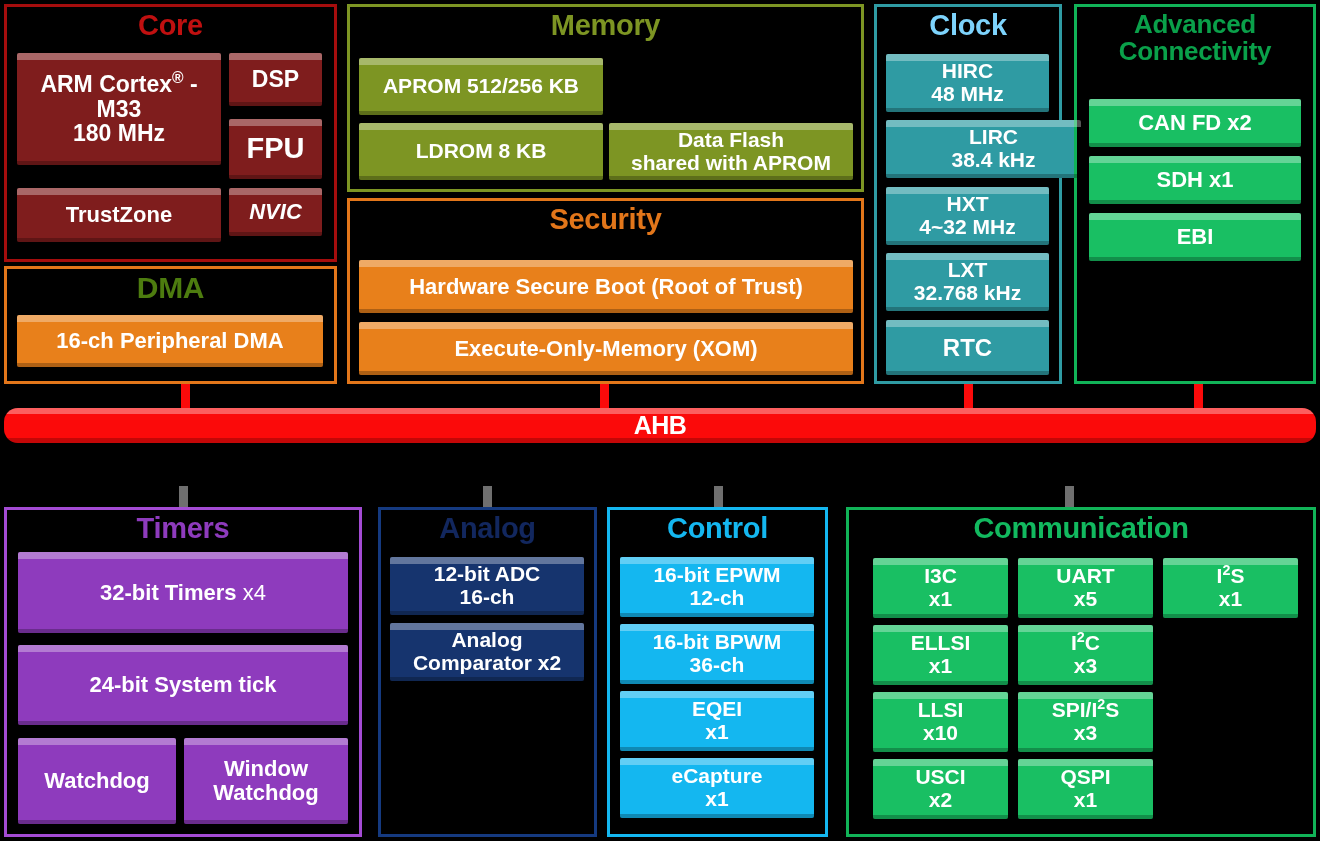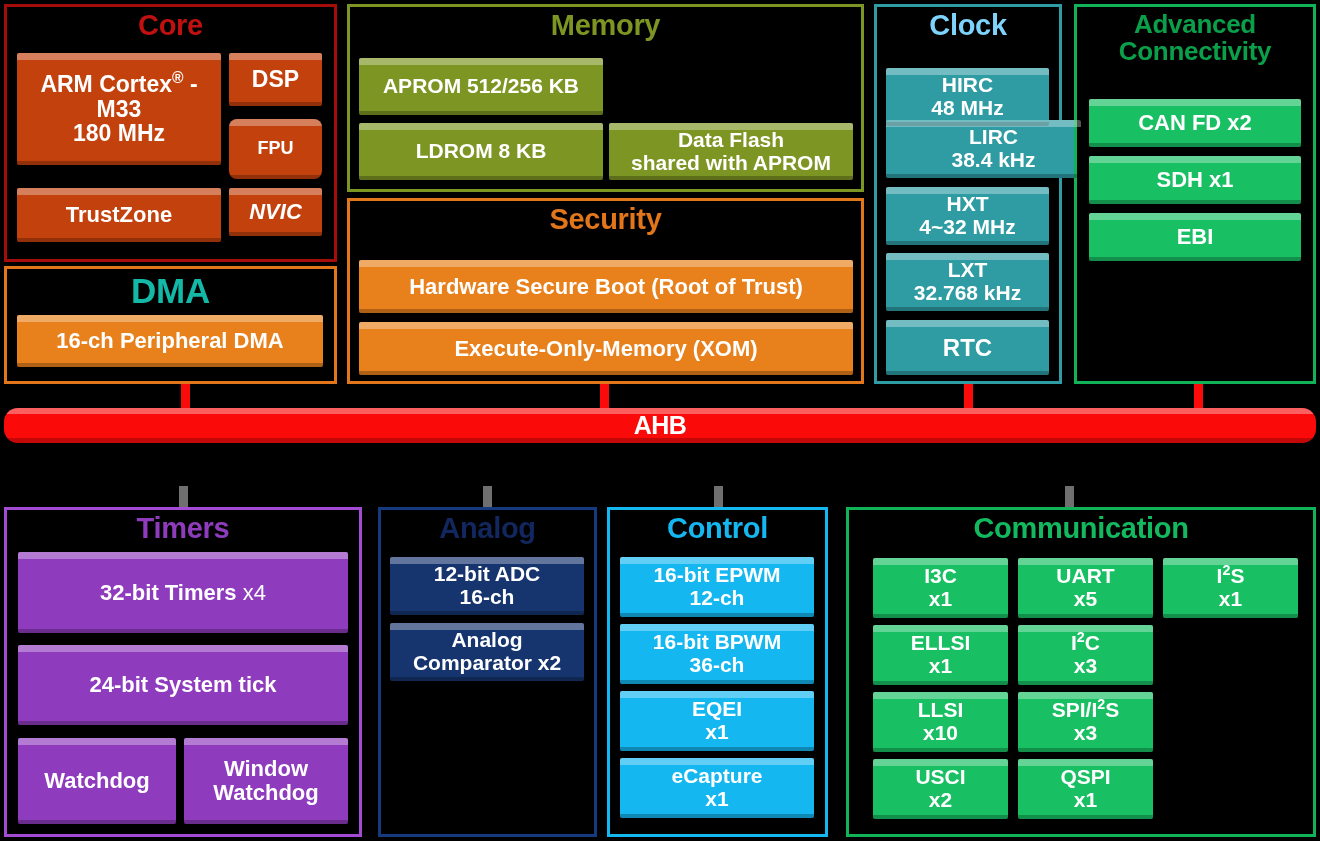--- a/index.html
+++ b/index.html
@@ -34,21 +34,21 @@
     content:"";position:absolute;left:0;right:0;top:0;height:7px;
     background:rgba(255,255,255,.33);
     z-index:1;
   }
   .tile::after{
     content:"";position:absolute;left:0;right:0;bottom:0;height:4px;
     background:rgba(0,0,0,.25);z-index:1;
   }
 
   
-  .c-red     {background:#c2410c;justify-content:center;}
+  .c-red     {background:#7f1d1d;justify-content:center;}
   .c-olive   {background:#7d9523;}
   .c-orange  {background:#e8801b;}
   .c-teal    {background:#2f9ba3;}
   .c-green   {background:#19bf63;}
   .c-purple  {background:#8e3bbd;}
   .c-navy    {background:#16346e;}
   .c-cyan    {background:#14b7f0;}
 
   
   .bus{
@@ -74,32 +74,32 @@
 
   <div class="panel" style="left:4px;top:4px;width:333px;height:258px;border-color:#a50d0d;">
     <div class="panel-title" style="color:#c01010;font-size:29px;">Core</div>
   </div>
   <div class="tile c-red" style="left:17px;top:53px;width:204px;height:112px;font-size:23px;">
     <span class="tl">ARM&nbsp;Cortex<sup>®</sup> -<br>M33<br>180 MHz</span>
   </div>
   <div class="tile c-red" style="left:229px;top:53px;width:93px;height:53px;font-size:23px;">
     <span class="tl">DSP</span>
   </div>
-  <div class="tile c-red" style="left:229px;top:119px;width:93px;height:60px;font-size:18px;border-radius:8px;">
+  <div class="tile c-red" style="left:229px;top:119px;width:93px;height:60px;font-size:29px;">
     <span class="tl">FPU</span>
   </div>
   <div class="tile c-red" style="left:17px;top:188px;width:204px;height:54px;font-size:22px;">
     <span class="tl">TrustZone</span>
   </div>
   <div class="tile c-red" style="left:229px;top:188px;width:93px;height:48px;font-size:22px;font-style:italic;">
     <span class="tl">NVIC</span>
   </div>
 
   <div class="panel" style="left:4px;top:266px;width:333px;height:118px;border-color:#e2761a;">
-    <div class="panel-title" style="color:#14b8a6;font-size:35px;">DMA</div>
+    <div class="panel-title" style="color:#4d7c0f;font-size:30px;">DMA</div>
   </div>
   <div class="tile c-orange" style="left:17px;top:315px;width:306px;height:52px;font-size:22px;">
     <span class="tl">16-ch Peripheral DMA</span>
   </div>
 
   <div class="panel" style="left:347px;top:4px;width:517px;height:188px;border-color:#7d9523;">
     <div class="panel-title" style="color:#7d9523;font-size:29px;">Memory</div>
   </div>
   <div class="tile c-olive" style="left:359px;top:58px;width:244px;height:57px;font-size:21px;">
     <span class="tl">APROM 512/256 KB</span>
@@ -117,21 +117,21 @@
   <div class="tile c-orange" style="left:359px;top:322px;width:494px;height:53px;font-size:22px;">
     <span class="tl">Execute-Only-Memory (XOM)</span>
   </div>
   <div class="tile c-orange" style="left:359px;top:260px;width:494px;height:53px;font-size:22px;">
     <span class="tl">Hardware Secure Boot (Root of Trust)</span>
   </div>
 
   <div class="panel" style="left:874px;top:4px;width:188px;height:380px;border-color:#2f9ba3;">
     <div class="panel-title" style="color:#7dd3fc;font-size:29px;">Clock</div>
   </div>
-  <div class="tile c-teal" style="left:886px;top:68px;width:163px;height:58px;font-size:21px;">
+  <div class="tile c-teal" style="left:886px;top:54px;width:163px;height:58px;font-size:21px;">
     <span class="tl">HIRC<br>48 MHz</span>
   </div>
   <div class="tile c-teal" style="left:886px;top:120px;width:195px;height:58px;font-size:21px;padding-left:20px;">
     <span class="tl">LIRC<br>38.4 kHz</span>
   </div>
   <div class="tile c-teal" style="left:886px;top:187px;width:163px;height:58px;font-size:21px;">
     <span class="tl">HXT<br>4~32 MHz</span>
   </div>
   <div class="tile c-teal" style="left:886px;top:253px;width:163px;height:58px;font-size:21px;">
     <span class="tl">LXT<br>32.768 kHz</span>

